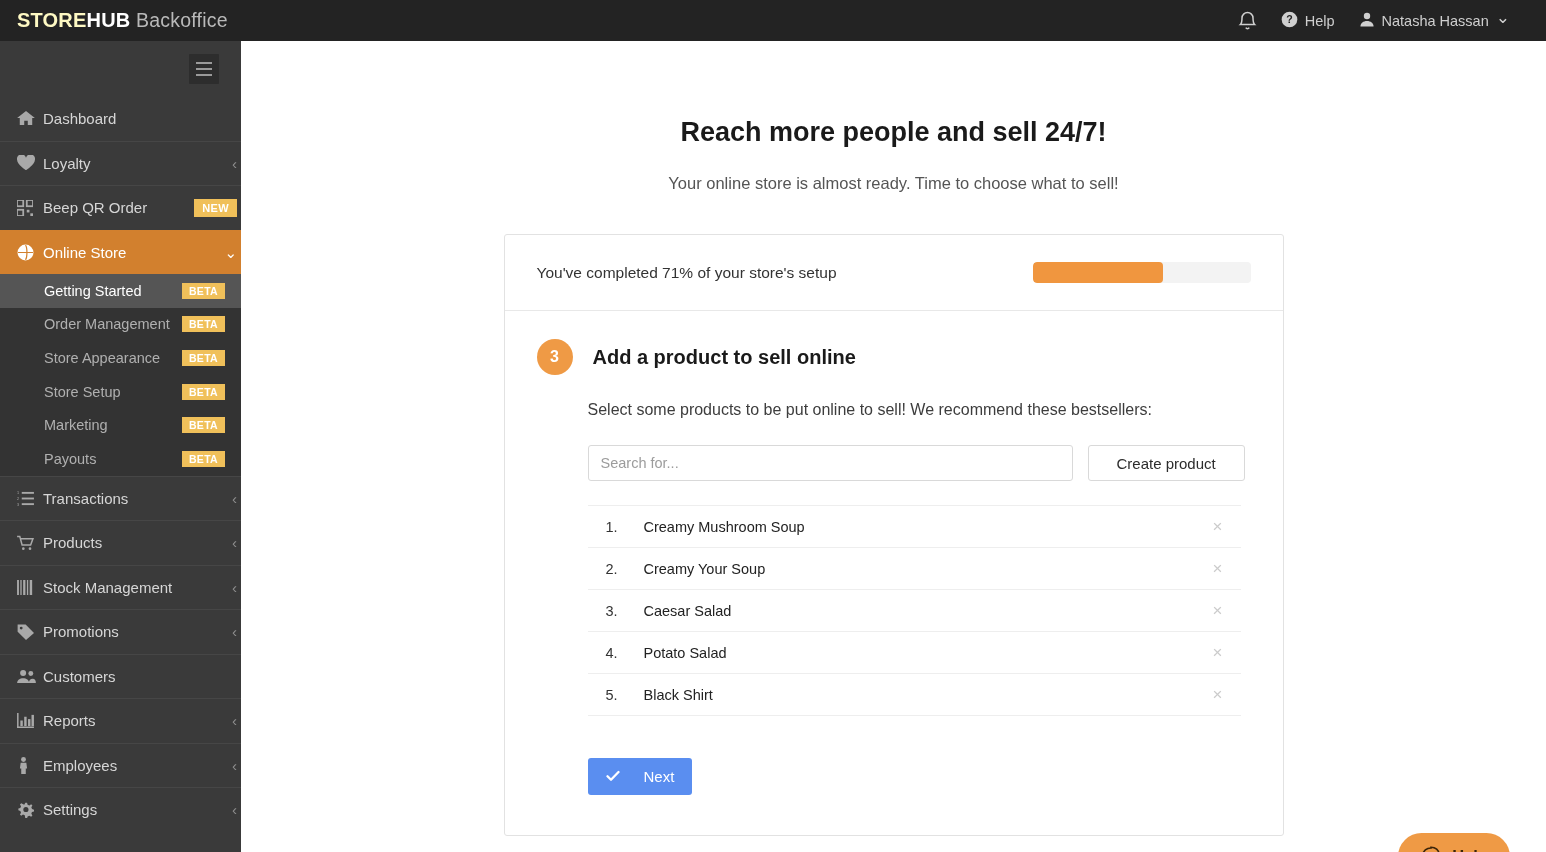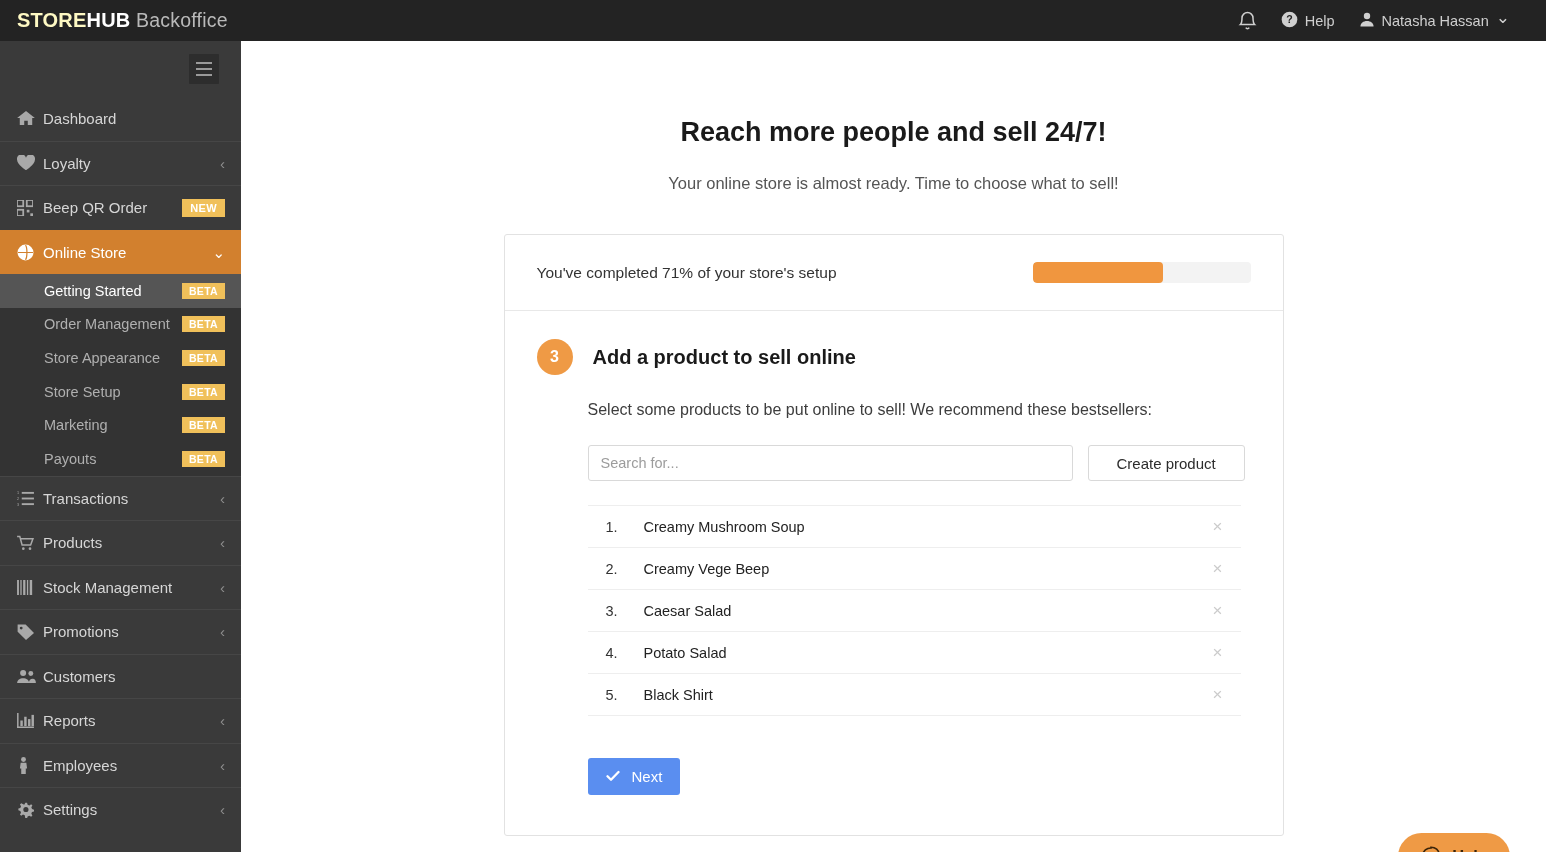--- a/index.html
+++ b/index.html
@@ -42,21 +42,21 @@
   .ham-wrap { height: 55px; display: flex; align-items: center; justify-content: flex-end; padding-right: 22px; }
   .ham {
     width: 30px; height: 30px; background: #2d2d2d;
     display: flex; flex-direction: column; align-items: center; justify-content: center; gap: 4px;
     border-radius: 1px;
   }
   .ham span { display: block; width: 16px; height: 2px; background: #9a9a9a; }
 
   .nav-item {
     height: 44.5px; display: flex; align-items: center;
-    padding-left: 17px; padding-right: 16px;
+    padding-left: 17px; padding-right: 4px;
     color: #d6d6d6; font-size: 15px;
     border-top: 1px solid #464646;
     position: relative;
   }
   .nav-item.first { border-top: none; }
   .nav-item .ic {
     width: 26px; flex: 0 0 26px; display: flex; align-items: center; color: #a9a9a9;
   }
   .nav-item .lbl { flex: 1; white-space: nowrap; }
   .nav-item .chev { color: #8e8e8e; font-size: 15px; line-height: 1; }
@@ -149,21 +149,21 @@
   .prod-remove {
     color: #cbcbcb; font-size: 17px; line-height: 1; cursor: pointer;
     background: none; border: none; padding: 0 2px;
     font-family: "Liberation Sans", sans-serif;
   }
 
   .btn-next {
     margin: 42px 0 0 51px; height: 37px; padding: 0 18px;
     background: #5a8ef0; border: none; border-radius: 3px;
     color: #ffffff; font-size: 15px; cursor: pointer;
-    display: inline-flex; align-items: center; gap: 12px;
+    display: inline-flex; align-items: center; gap: 24px;
     font-family: "Liberation Sans", sans-serif;
   }
 
   
   .help-widget {
     position: absolute; right: 36px; bottom: 16px;
     height: 47px; padding: 0 22px; border-radius: 24px;
     background: #ef9a45; color: #3b2409;
     display: flex; align-items: center; gap: 10px;
     font-size: 16.5px; font-weight: bold; cursor: pointer;
@@ -401,21 +401,21 @@
       </div>
 
       <div class="prod-list" id="prod-list">
           <div class="prod-row">
             <span class="prod-idx">1.</span>
             <span class="prod-name">Creamy Mushroom Soup</span>
             <button class="prod-remove">×</button>
           </div>
           <div class="prod-row">
             <span class="prod-idx">2.</span>
-            <span class="prod-name">Creamy Vege Beep</span>
+            <span class="prod-name">Creamy Your Soup</span>
             <button class="prod-remove">×</button>
           </div>
           <div class="prod-row">
             <span class="prod-idx">3.</span>
             <span class="prod-name">Caesar Salad</span>
             <button class="prod-remove">×</button>
           </div>
           <div class="prod-row">
             <span class="prod-idx">4.</span>
             <span class="prod-name">Potato Salad</span>

